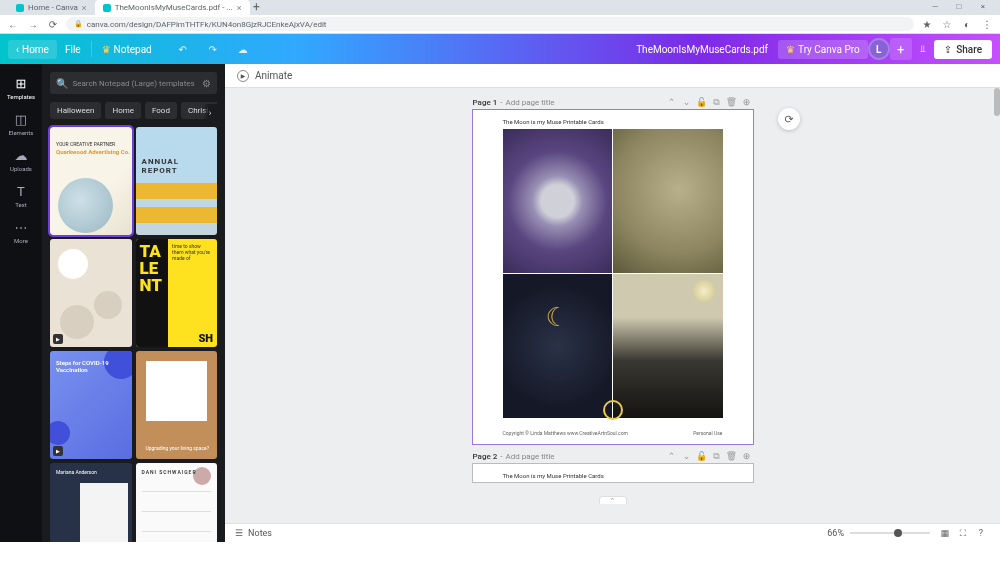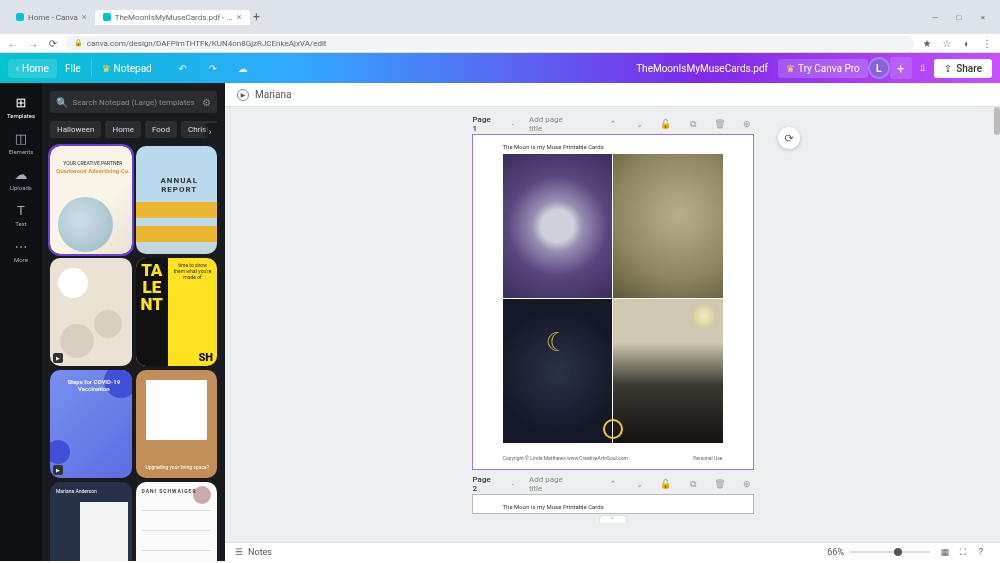--- a/index.html
+++ b/index.html
@@ -1,19 +1,19 @@
 <!DOCTYPE html>
 <html><head>
 <meta charset="utf-8">
 <style>
 * { margin: 0; padding: 0; box-sizing: border-box; font-family: -apple-system, "Segoe UI", Roboto, sans-serif; }
 body { width: 1000px; height: 563px; overflow: hidden; background: #fff; }
 
 
-.browser-tabs { height: 34px; background: #dee3e9; display: flex; align-items: center; padding: 0 8px; }
+.browser-tabs { height: 15px; background: #dee3e9; display: flex; align-items: flex-start; padding: 0 8px; }
 .tab { height: 15px; padding: 0 8px; display: flex; align-items: center; font-size: 8px; color: #5f6368; gap: 4px; border-radius: 4px 4px 0 0; }
 .tab.active { background: #fff; }
 .tab-icon { width: 8px; height: 8px; border-radius: 2px; background: #00c4cc; }
 .tab-close { font-size: 9px; color: #888; }
 .tab-add { width: 14px; height: 14px; display: flex; align-items: center; justify-content: center; color: #666; font-size: 12px; }
 .win-controls { margin-left: auto; display: flex; gap: 6px; }
 .win-btn { width: 18px; height: 12px; display: flex; align-items: center; justify-content: center; color: #666; font-size: 8px; }
 
 .addr-bar { height: 19px; background: #fff; border-bottom: 1px solid #dadce0; display: flex; align-items: center; padding: 0 6px; gap: 6px; }
 .nav-icn { width: 14px; height: 14px; display: flex; align-items: center; justify-content: center; color: #5f6368; font-size: 10px; }
@@ -47,21 +47,21 @@
 
 
 .panel { width: 183px; background: #1a1b1e; padding: 8px; overflow: hidden; position: relative; }
 .search { height: 22px; background: #2c2d30; border-radius: 3px; display: flex; align-items: center; padding: 0 6px; font-size: 8px; color: #888; gap: 4px; margin-bottom: 8px; }
 .search .sic { font-size: 10px; }
 .search .sopts { margin-left: auto; font-size: 10px; }
 .chips { display: flex; gap: 4px; margin-bottom: 8px; overflow: hidden; position: relative; }
 .chip { background: #2c2d30; border-radius: 3px; padding: 4px 7px; font-size: 8px; color: #ddd; white-space: nowrap; }
 .chip-arrow { position: absolute; right: 0; top: 2px; width: 14px; height: 18px; background: linear-gradient(90deg, transparent, #1a1b1e 40%); display: flex; align-items: center; justify-content: center; color: #ddd; font-size: 9px; }
 .tpl-grid { display: grid; grid-template-columns: 1fr 1fr; gap: 4px; }
-.tpl { border-radius: 10px; height: 108px; position: relative; overflow: hidden; text-align: center; }
+.tpl { border-radius: 3px; height: 108px; position: relative; overflow: hidden; }
 .tpl.selected { outline: 2px solid #6e3ee0; }
 .t1 { background: linear-gradient(135deg,#f8f4e8 60%,#e8e2d0); }
 .t1 .leaf { position:absolute; bottom:2px; left:8px; width:55px; height:55px; border-radius:50%; background: radial-gradient(circle at 40% 40%, #cde0e8, #9ab8c2); }
 .t1 .txt { position:absolute; top:14px; left:6px; font-size:5px; color:#333; line-height:1.3;}
 .t1 .txt b { color:#d99a2e; font-size:6px; display:block; }
 .t2 { background: linear-gradient(180deg,#b9d9ed 50%,#c4d5dc); }
 .t2 .bar { position:absolute; left:0; right:0; height:16px; background:#ecb731; }
 .t2 .b1 { bottom:36px; } .t2 .b2 { bottom:12px; }
 .t2 .ttl { position:absolute; top:30px; left:6px; font-size:8px; font-weight:700; color:#333; letter-spacing:1px; }
 .t3 { background:#ebe2d6; }
@@ -91,21 +91,21 @@
 .t8 .ln { position:absolute;left:6px;right:6px;height:1px;background:#ddd; }
 
 
 .canvas-wrap { flex: 1; background: #edeeef; display: flex; flex-direction: column; }
 .anim-bar { height: 24px; border-bottom: 1px solid #e0e0e0; background: #fff; display: flex; align-items: center; padding: 0 12px; font-size: 10px; color: #555; gap: 6px; }
 .anim-ic { width: 12px; height: 12px; border: 1px solid #888; border-radius: 50%; display:flex;align-items:center;justify-content:center;font-size:6px; }
 .canvas-scroll { flex: 1; overflow: hidden; position: relative; padding-top: 8px; }
 .canvas-scroll::-webkit-scrollbar { width: 6px; }
 
 .page-block { width: 280px; margin: 0 auto 6px; }
-.page-hdr { display: flex; align-items: center; font-size: 8px; color: #888; margin-bottom: 2px; gap: 15px; }
+.page-hdr { display: flex; align-items: center; font-size: 8px; color: #888; margin-bottom: 2px; gap: 3px; }
 .page-hdr b { color: #333; font-weight: 500; }
 .page-hdr .sp { flex: 1; }
 .page-hdr .hic { width: 12px; height: 12px; display:flex;align-items:center;justify-content:center;color:#999;font-size:9px; }
 .page { background: #fff; outline: 1px solid #bbb; padding: 8px 30px 8px; position: relative; }
 .page.active { outline: 1px solid #9a7ad8; }
 .page-title { font-size: 6px; color: #333; margin-bottom: 4px; }
 .card-grid { display: grid; grid-template-columns: 1fr 1fr; gap: 1px; }
 .card { height: 144px; background: #333; }
 .c-moon1 { background: radial-gradient(circle at 50% 50%, #d0d0d8 18%, #9890b4 28%, #5a4680 55%, #3a2c5a); }
 .c-face { background: radial-gradient(circle at 60% 42%, #b8b08a, #8c8560 60%, #5c5838); }
@@ -278,21 +278,21 @@
         <div class="ln" style="top:48px"></div>
         <div class="ln" style="top:68px"></div>
       </div>
     </div>
 
   </div>
 
   <div class="canvas-wrap">
     <div class="anim-bar">
       <span class="anim-ic">▶</span>
-      <span>Mariana</span>
+      <span>Animate</span>
     </div>
     <div class="canvas-scroll">
       <div class="vscroll">
           <div class="vscroll-thumb"></div>
         </div>
 
       <div class="page-block">
         <div class="page-hdr">
           <b>Page 1</b>
           <span>-</span>

